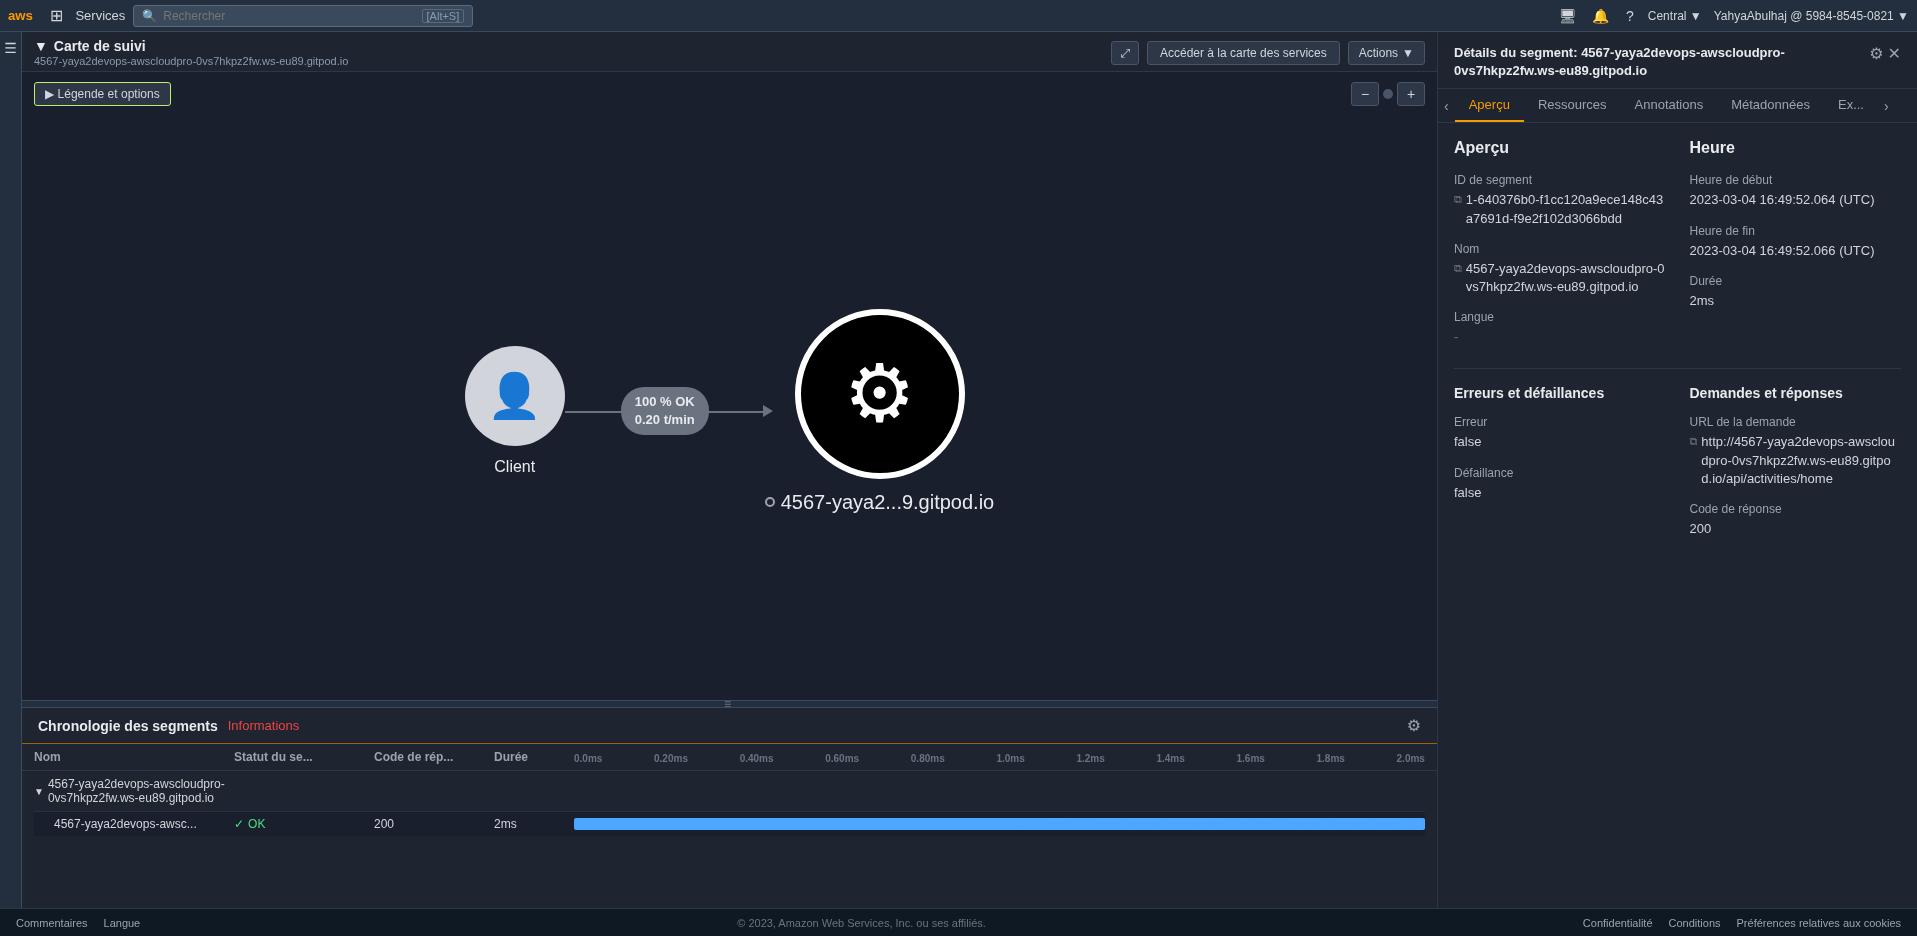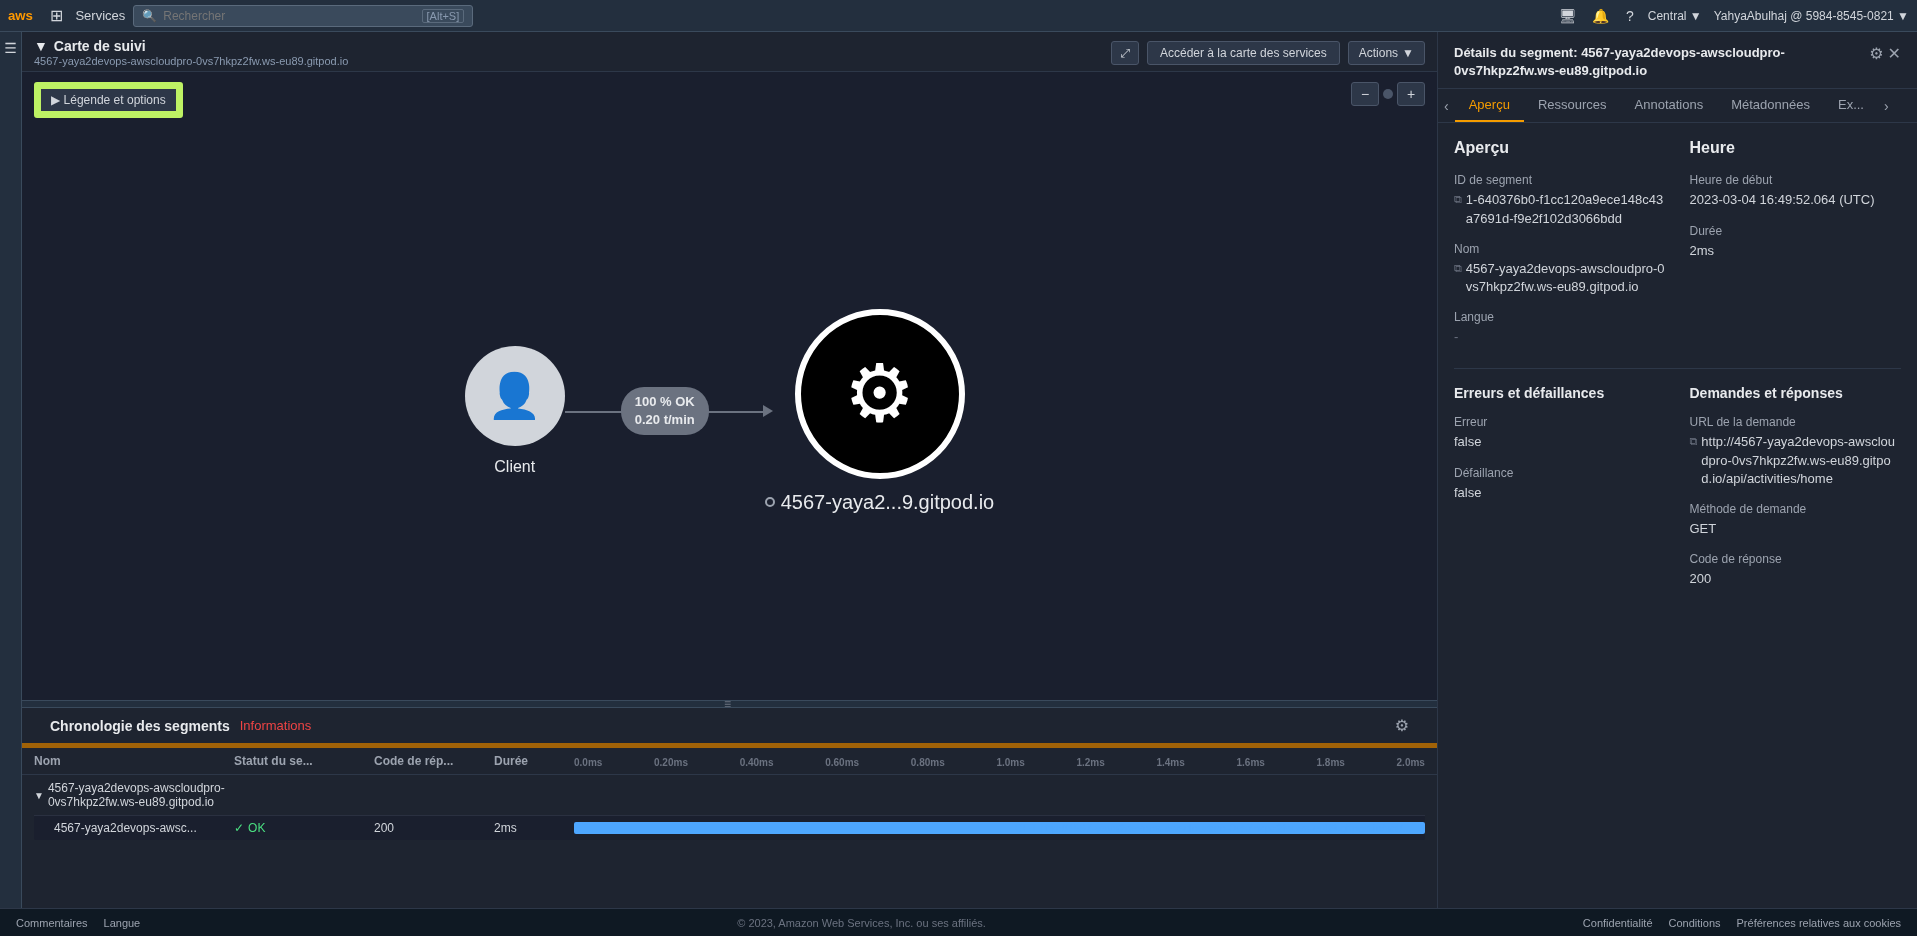--- a/index.html
+++ b/index.html
@@ -204,21 +204,21 @@
       position: relative;
       overflow: hidden;
       min-height: 0;
     }
 
     .legend-bar {
       position: absolute;
       top: 10px;
       left: 12px;
       background: #2d3748;
-      border: 7px solid #bef264;
+      border: 1px solid #bef264;
       border-radius: 3px;
       padding: 4px 10px;
       font-size: 12px;
       color: #d1d5db;
       cursor: pointer;
       display: flex;
       align-items: center;
       gap: 6px;
     }
 
@@ -387,25 +387,25 @@
     
     .bottom-panel {
       background: #1e2430;
       height: 200px;
       display: flex;
       flex-direction: column;
       flex-shrink: 0;
       overflow: hidden;
     }
     .bottom-panel-header {
-      padding: 8px 28px;
+      padding: 8px 16px;
       display: flex;
       align-items: center;
       justify-content: space-between;
-      border-bottom: 5px solid #a16207;
+      border-bottom: 1px solid #a16207;
       flex-shrink: 0;
     }
     .bottom-panel-title-area {
       display: flex;
       align-items: center;
       gap: 10px;
     }
     .bottom-panel-title {
       color: #e8eaed;
       font-size: 14px;
@@ -910,20 +910,24 @@
         </div>
 
         <div>
           <div class="rp-section-title">Heure</div>
 
           <div class="rp-field">
             <div class="rp-field-label">Heure de début</div>
             <div class="rp-field-value">2023-03-04 16:49:52.064 (UTC)</div>
           </div>
 
+          <div class="rp-field">
+            <div class="rp-field-label">Heure de fin</div>
+            <div class="rp-field-value">2023-03-04 16:49:52.066 (UTC)</div>
+          </div>
 
           <div class="rp-field">
             <div class="rp-field-label">Durée</div>
             <div class="rp-field-value">2ms</div>
           </div>
         </div>
       </div>
 
       <hr class="rp-divider">
 
@@ -947,24 +951,20 @@
           <div class="rp-section-subtitle">Demandes et réponses</div>
 
           <div class="rp-field">
             <div class="rp-field-label">URL de la demande</div>
             <div class="rp-field-value with-icon">
               <span class="rp-copy-icon">⧉</span>
               <span>http://4567-yaya2devops-awscloudpro-0vs7hkpz2fw.ws-eu89.gitpod.io/api/activities/home</span>
             </div>
           </div>
 
-          <div class="rp-field">
-            <div class="rp-field-label">Méthode de demande</div>
-            <div class="rp-field-value">GET</div>
-          </div>
 
           <div class="rp-field">
             <div class="rp-field-label">Code de réponse</div>
             <div class="rp-field-value">200</div>
           </div>
         </div>
       </div>
     </div>
   </div>
 </div>

